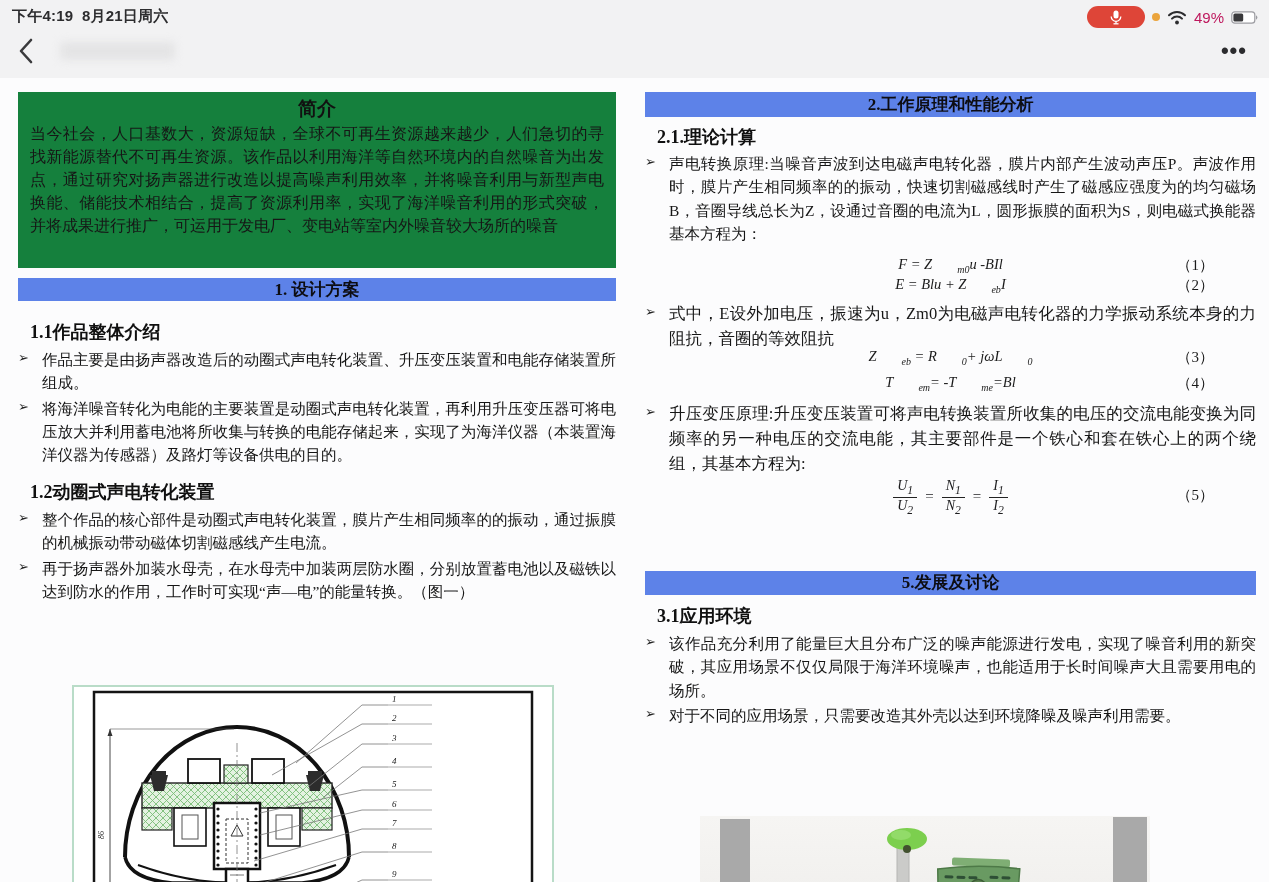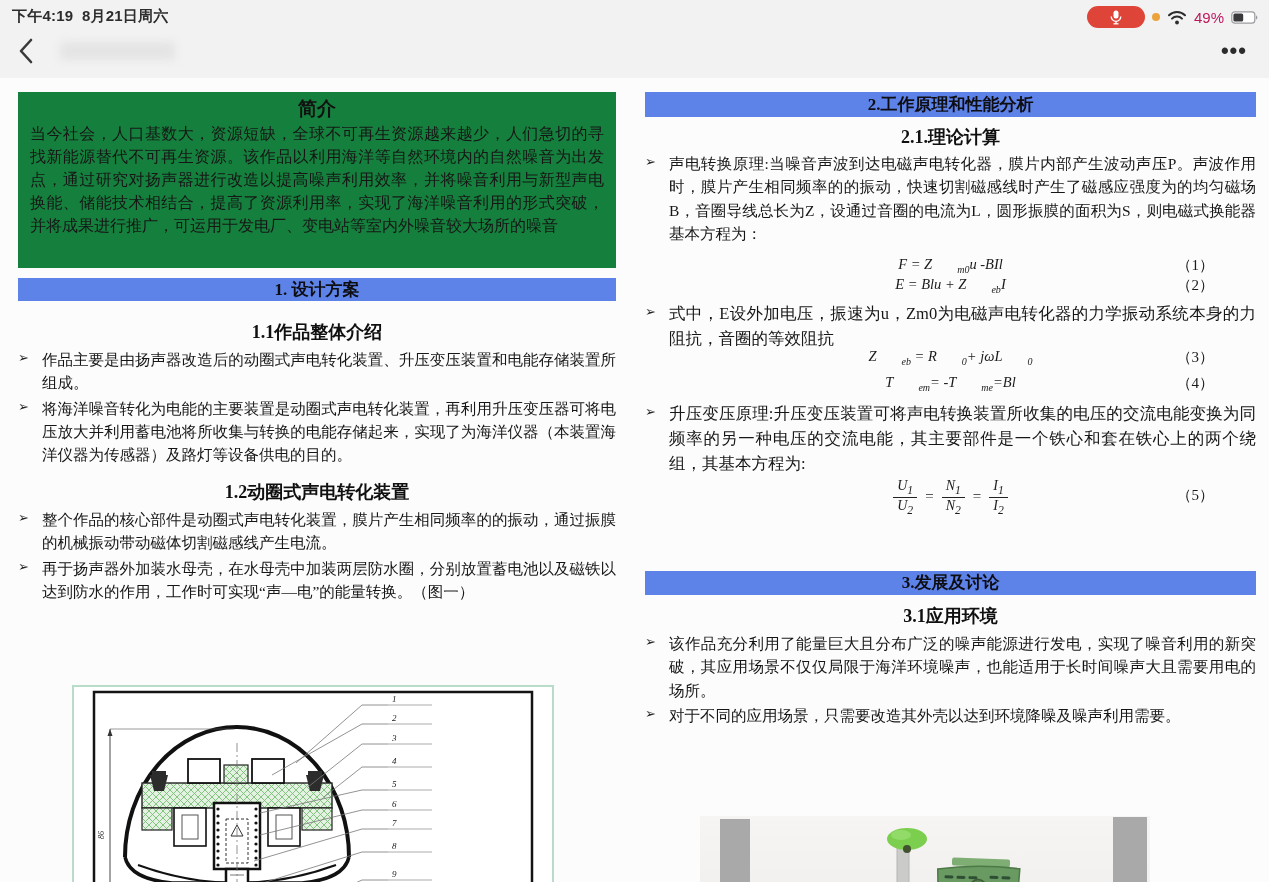--- a/index.html
+++ b/index.html
@@ -22,21 +22,21 @@
   .page { position:absolute; left:0; top:78px; width:1269px; height:804px; background:#fcfcfd; font-family:"Liberation Serif", serif; }
   .col { position:absolute; }
   .col-left  { left:18px;  top:14px; width:598px; height:790px; }
   .col-right { left:645px; top:14px; width:611px; height:790px; }
 
   .intro-box { position:absolute; left:0; top:0; width:598px; height:176px; background:#15803d; padding:4px 12px 0 12px; }
   .intro-title { text-align:center; font-size:19px; font-weight:700; color:#111; }
   .intro-body { font-size:16px; line-height:1.44; text-align:justify; color:#161616; }
 
   .blue-bar { position:absolute; left:0; width:100%; background:#5d82e8; text-align:center; font-weight:700; font-size:17px; color:#0d0d12; line-height:23px; height:23px; }
-  .sub-head { position:absolute; left:0; width:100%; text-align:center; font-size:18px; font-weight:700; color:#101010; }
+  .sub-head { position:absolute; left:12px; width:100%; text-align:left; font-size:18px; font-weight:700; color:#101010; }
 
   .blist { position:absolute; left:0; width:100%; list-style:none; }
   .blist li { display:flex; margin-bottom:2px; }
   .bmark { width:24px; flex:none; font-size:13px; padding-top:2px; color:#222; font-family:"DejaVu Sans", sans-serif; }
   .btext { flex:1; font-size:15.5px; line-height:1.5; text-align:justify; color:#161616; }
 
   .eq-row { position:absolute; left:0; width:100%; height:22px; }
   .eq-expr { position:absolute; left:0; right:0; text-align:center; font-style:italic; font-size:14.5px; color:#1a1a1a; }
   .eq-num { position:absolute; right:42px; top:0; font-style:normal; font-size:15px; color:#1a1a1a; }
   .eq-row sub { font-size:10px;padding-left:25px; }
@@ -176,21 +176,21 @@
     <div class="eq5-wrap" style="top:386px;">
       <span class="frac"><span class="fn">U<sub>1</sub></span><span class="fd">U<sub>2</sub></span></span>
       <span class="eq5-eqsign">=</span>
       <span class="frac"><span class="fn">N<sub>1</sub></span><span class="fd">N<sub>2</sub></span></span>
       <span class="eq5-eqsign">=</span>
       <span class="frac"><span class="fn">I<sub>1</sub></span><span class="fd">I<sub>2</sub></span></span>
       <span class="eq-num" style="top:8px;">（5）</span>
     </div>
 
 
-    <div class="blue-bar" style="top:479px; height:24px; line-height:24px;">3.发展及讨论</div>
+    <div class="blue-bar" style="top:479px; height:24px; line-height:24px;">5.发展及讨论</div>
 
     <div class="sub-head" style="top:512px;">3.1应用环境</div>
 
     <ul class="blist" style="top:540px;">
       <li>
         <span class="bmark">➢</span>
         <span class="btext">该作品充分利用了能量巨大且分布广泛的噪声能源进行发电，实现了噪音利用的新突破，其应用场景不仅仅局限于海洋环境噪声，也能适用于长时间噪声大且需要用电的场所。</span>
       </li>
       <li>
         <span class="bmark">➢</span>

